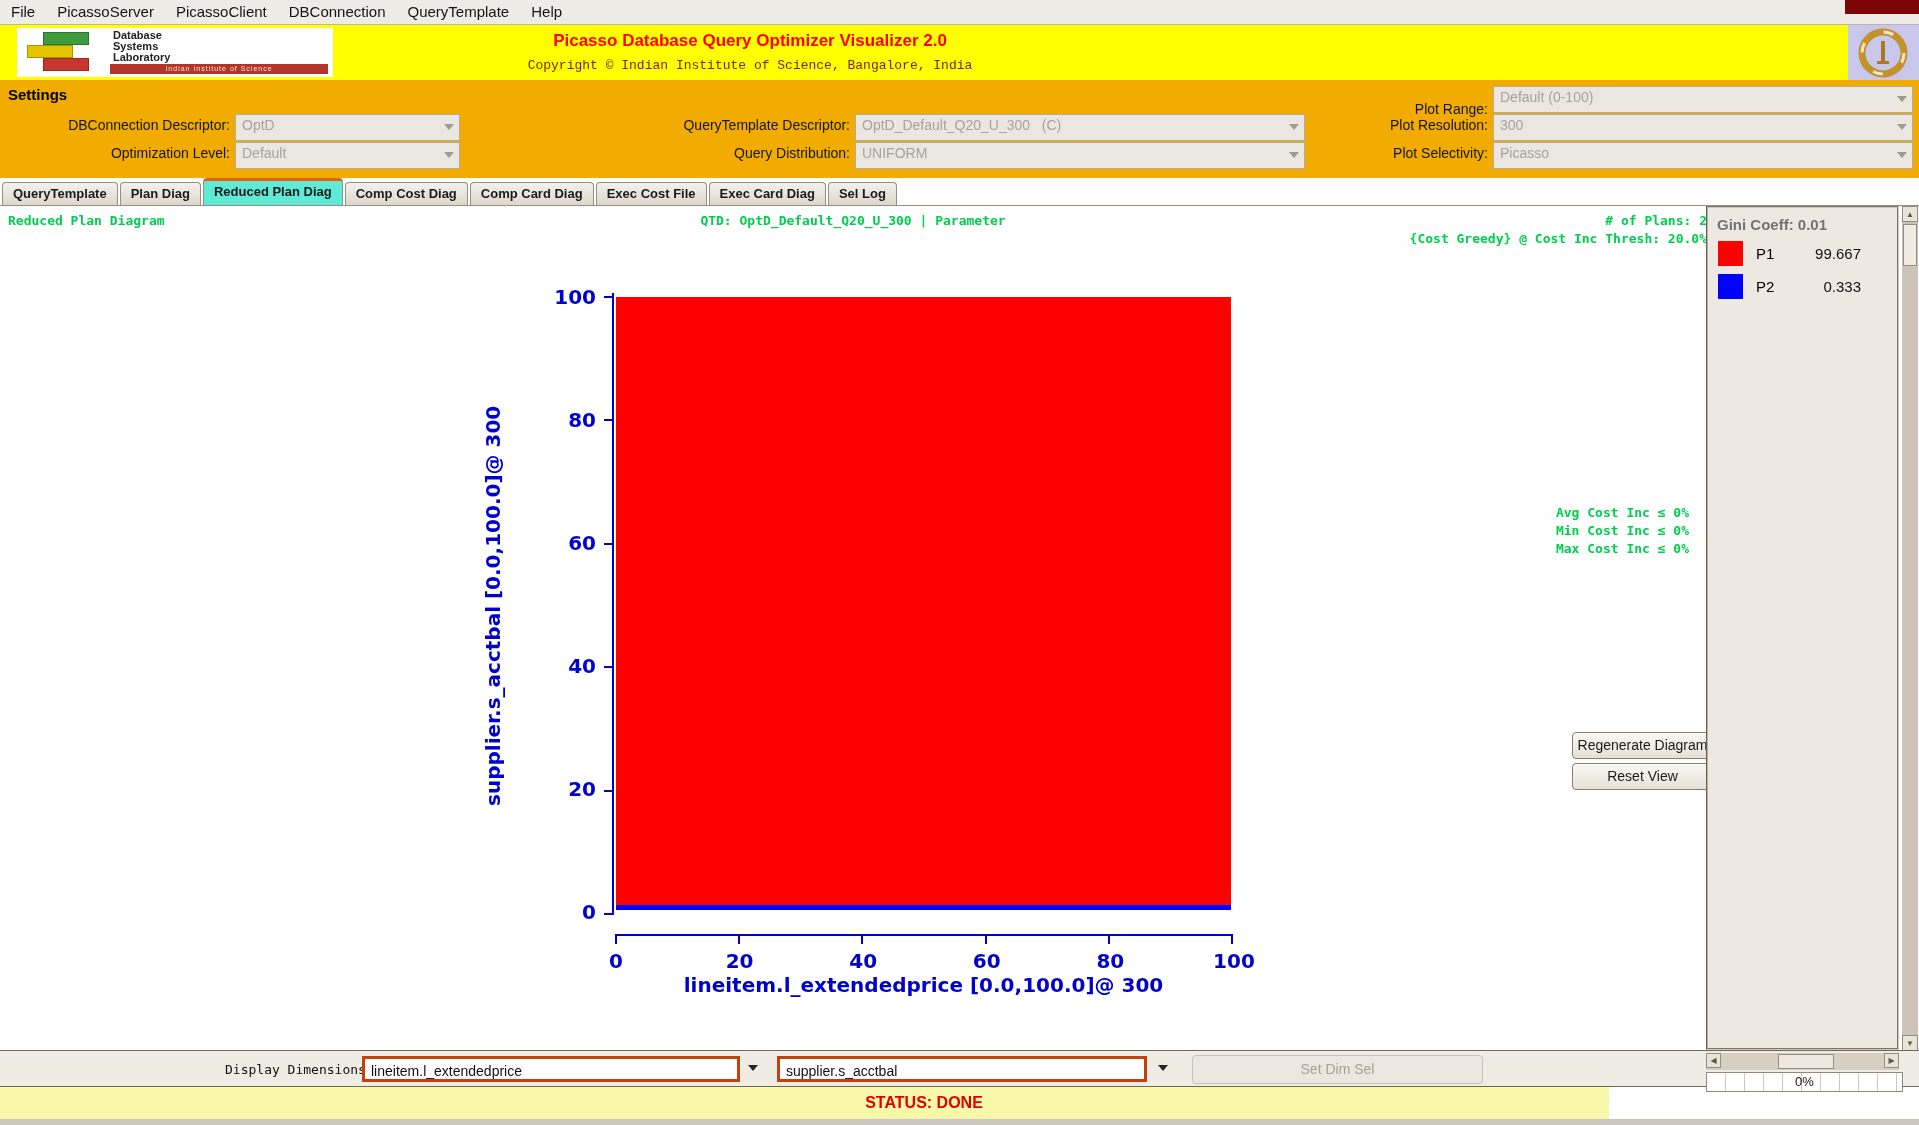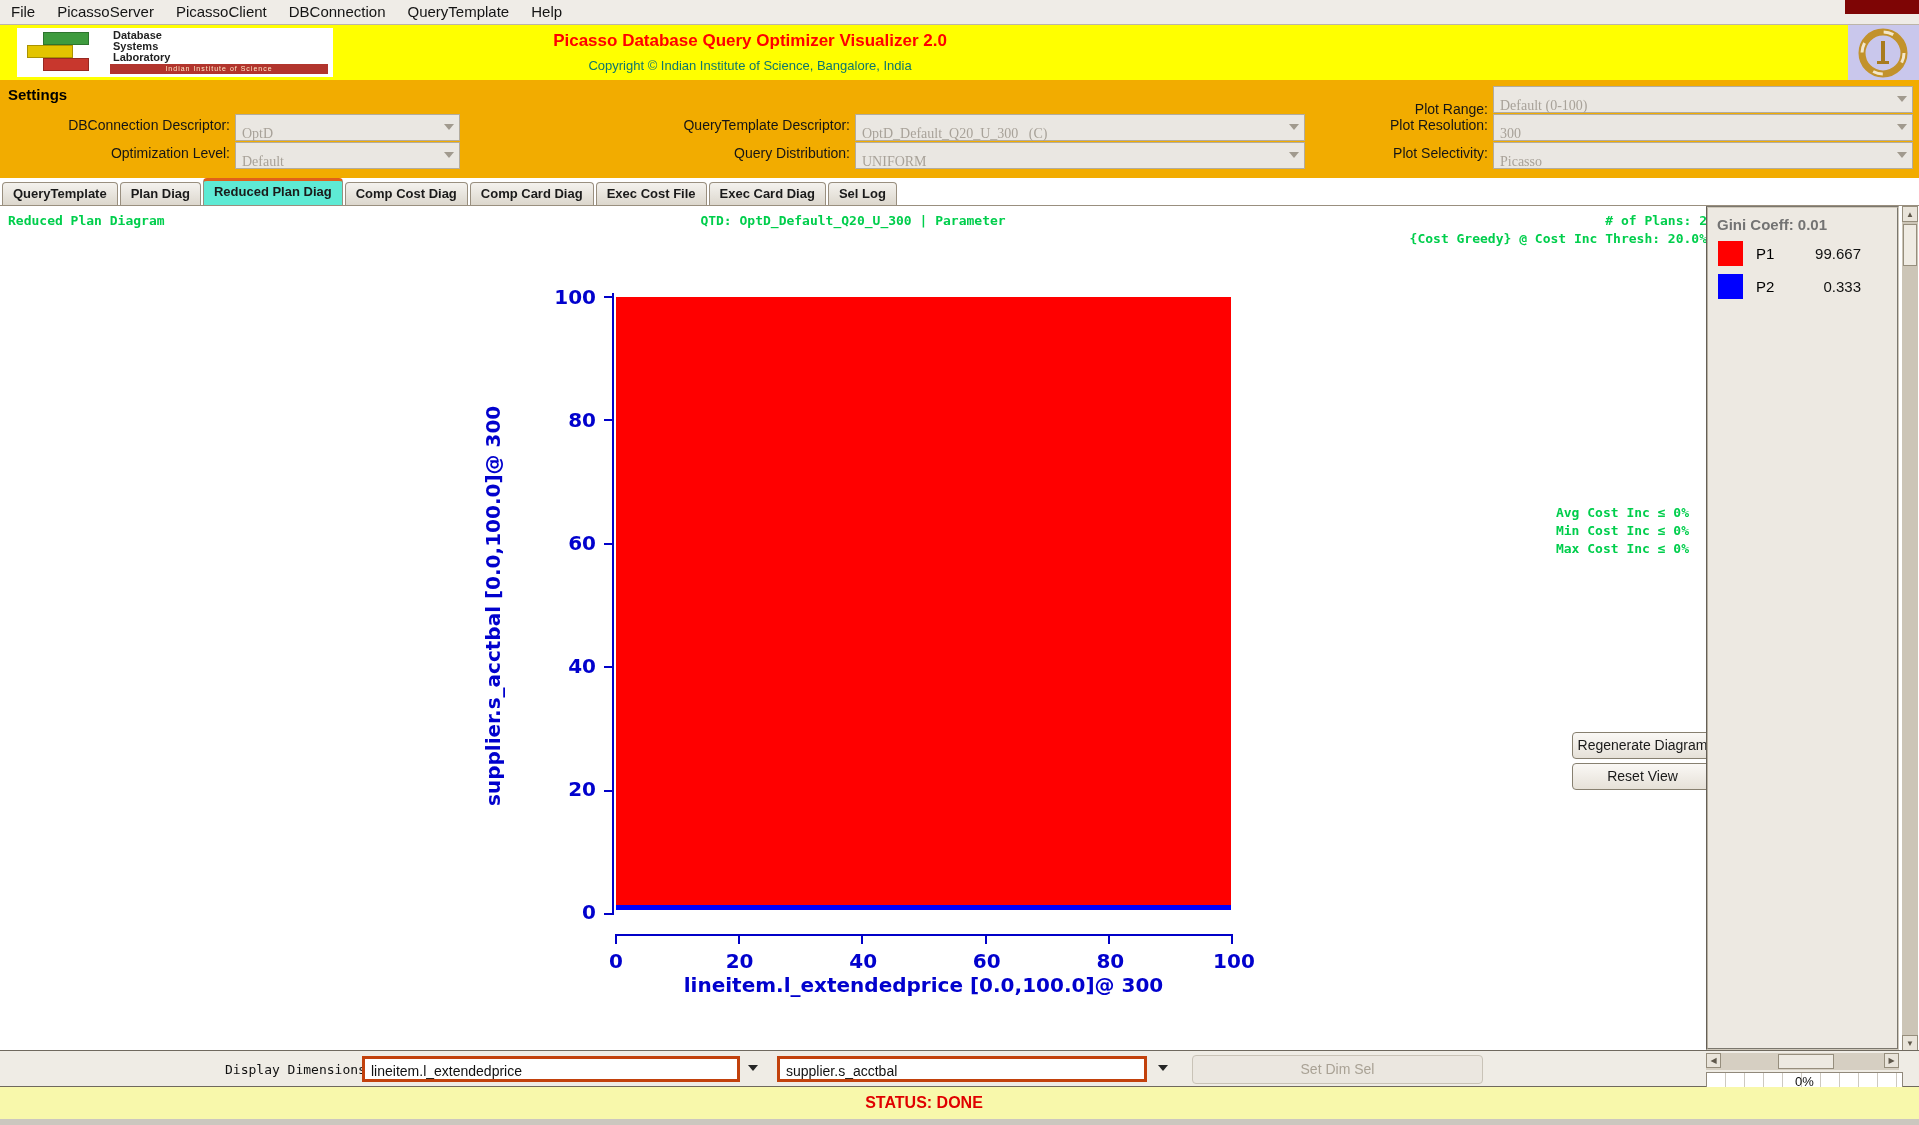--- a/index.html
+++ b/index.html
@@ -14,29 +14,29 @@
 
   
   #header { position:absolute; left:0; top:25px; width:1919px; height:55px; background:#FFFF00; }
   #dsl-logo { position:absolute; left:17px; top:3px; width:316px; height:49px; background:#FFFFFF; }
   .brick { position:absolute; border:1px solid rgba(0,0,0,.25); }
   #dsl-text { position:absolute; left:96px; top:2px; font-weight:bold; font-size:11px; line-height:11px; color:#222; }
   #dsl-banner { position:absolute; left:93px; top:36px; width:218px; height:10px; background:#B2352D;
     color:#FFE9C8; font-size:7px; line-height:10px; text-align:center; letter-spacing:1px; }
   #header-center { position:absolute; left:0; top:0; width:1500px; height:55px; text-align:center; }
   #app-title { margin-top:6px; font-weight:bold; font-size:17px; color:#FF0000; }
-  #copyright { margin-top:7px; font-size:13px; color:#0f766e; }
+  #copyright { margin-top:7px; font-size:13px; color:#7f1d1d;font-family:Liberation Mono, monospace; }
   #seal-box { position:absolute; right:0; top:0; width:71px; height:55px; background:#C9C7EC; }
 
   
   #settings { position:absolute; left:0; top:80px; width:1919px; height:98px; background:#F2AC00; }
   #settings-heading { position:absolute; left:8px; top:6px; font-weight:bold; font-size:15px; color:#000; }
   .set-label { position:absolute; font-size:14px; color:#151515; text-align:right; }
   .set-field { position:absolute; height:27px; background:#EAE7E2; border:1px solid #B3AC9E;
-    color:#A8A299; font-size:14px; line-height:21px; padding:8px 20px 0 6px;font-family:Liberation Serif, serif; }
+    color:#A8A299; font-size:14px; line-height:21px; padding:0 20px 0 6px; }
   .set-field .val { white-space:pre; display:block; overflow:hidden; }
   .combo-arrow { position:absolute; right:5px; top:9px; width:0; height:0;
     border-left:5px solid transparent; border-right:5px solid transparent; border-top:6px solid #A19A8E; }
 
   
   #tabbar { position:absolute; left:2px; top:178px; height:27px; display:flex; align-items:flex-end; }
   .tab { height:23px; line-height:21px; padding:0 10px; font-size:13px; font-weight:bold; color:#1A1A1A;
     background:linear-gradient(#F4F2EE,#DCD7CD); border:1px solid #998F7F; border-bottom:none;
     border-radius:4px 4px 0 0; margin-right:2px; cursor:default; }
   .tab.active { height:27px; line-height:22px; background:#5eead4; border-top:3px solid #E0611A; }
@@ -100,21 +100,21 @@
   .combo-drop { position:absolute; top:14px; width:0; height:0;
     border-left:5px solid transparent; border-right:5px solid transparent; border-top:6px solid #262626; }
   #set-dim-btn { position:absolute; left:1192px; top:4px; width:291px; height:29px;
     background:#EBE7E0; border:1px solid #C9C3B7; border-radius:4px; color:#A9A295; font-size:14px;
     text-align:center; line-height:27px; }
   #progress { position:absolute; left:1706px; top:21px; width:197px; height:20px; background:#FFFFFF;
     border:1px solid #90887A; text-align:center; font-size:13px; line-height:18px; color:#111;
     background-image:repeating-linear-gradient(to right, transparent 0 18px, #CDC9C1 18px 19px); }
 
   
-  #statusbar { position:absolute; left:0; top:1087px; width:1919px; height:32px; background:#F8F8AB; }
+  #statusbar { position:absolute; left:0; top:1087px; width:1609px; height:32px; background:#F8F8AB; }
   #status-text-wrap { position:absolute; left:0; top:7px; width:1848px; text-align:center; }
   #status-text { font-weight:bold; font-size:16px; color:#E00000; }
   #bottom-strip { position:absolute; left:0; top:1119px; width:1919px; height:6px; background:#CBC7BF; }
 </style>
 </head>
 <body>
 
 <div id="menubar">
   <div class="menu-item">File</div>
   <div class="menu-item">PicassoServer</div>

